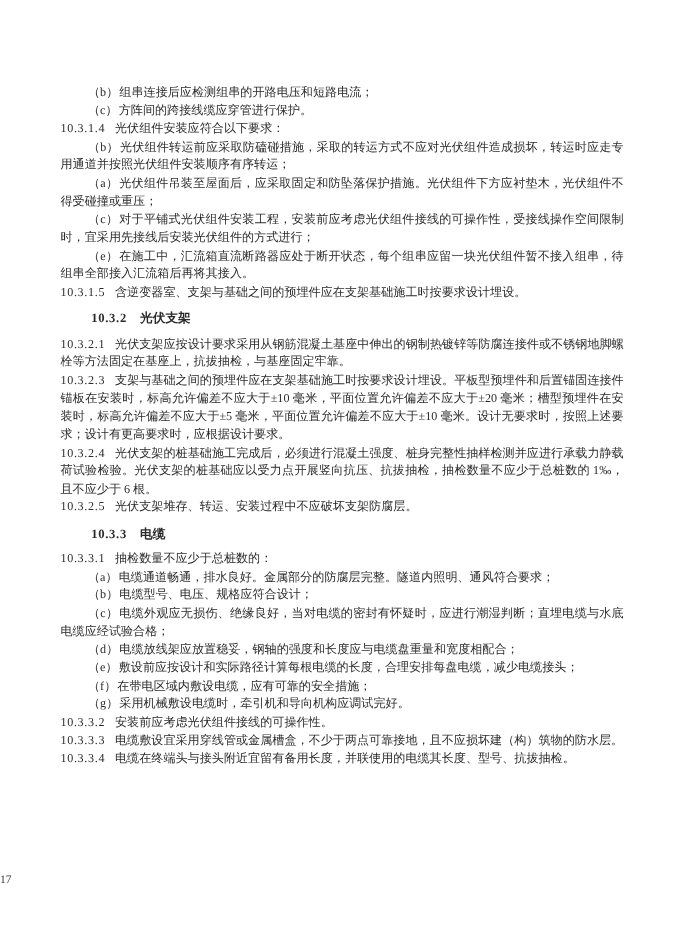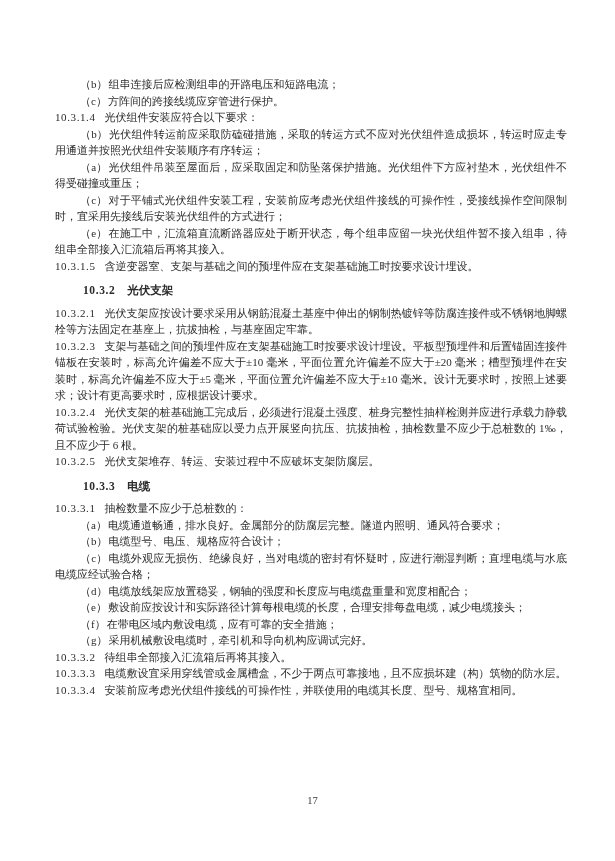--- a/index.html
+++ b/index.html
@@ -33,24 +33,23 @@
     font-size: 11.5px;
     margin: 8px 0 6px 28px;
     text-align: left;
   }
   .heading .num { margin-right: 12px; }
   .item .label { margin-right: 1px; }
   .page-number {
     position: absolute;
     left: 0; right: 0;
     top: 795px;
-    text-align: center;
+    text-align: left;
     font-size: 10.5px;
     color: #3a3a3a;
-    padding-left: 10px;
   }
 </style>
 </head>
 <body>
 
 <div class="doc">
 
   <p class="para item"><span class="label">（b）</span><span class="txt">组串连接后应检测组串的开路电压和短路电流；</span></p>
 
   <p class="para item"><span class="label">（c）</span><span class="txt">方阵间的跨接线缆应穿管进行保护。</span></p>
@@ -90,21 +89,21 @@
   <p class="para item"><span class="label">（c）</span><span class="txt">电缆外观应无损伤、绝缘良好，当对电缆的密封有怀疑时，应进行潮湿判断；直埋电缆与水底电缆应经试验合格；</span></p>
 
   <p class="para item"><span class="label">（d）</span><span class="txt">电缆放线架应放置稳妥，钢轴的强度和长度应与电缆盘重量和宽度相配合；</span></p>
 
   <p class="para item"><span class="label">（e）</span><span class="txt">敷设前应按设计和实际路径计算每根电缆的长度，合理安排每盘电缆，减少电缆接头；</span></p>
 
   <p class="para item"><span class="label">（f）</span><span class="txt">在带电区域内敷设电缆，应有可靠的安全措施；</span></p>
 
   <p class="para item"><span class="label">（g）</span><span class="txt">采用机械敷设电缆时，牵引机和导向机构应调试完好。</span></p>
 
-  <p class="para clause"><span class="num">10.3.3.2</span><span class="txt">待组串全部接入汇流箱后再将其接入。</span></p>
+  <p class="para clause"><span class="num">10.3.3.2</span><span class="txt">安装前应考虑光伏组件接线的可操作性。</span></p>
 
   <p class="para clause"><span class="num">10.3.3.3</span><span class="txt">电缆敷设宜采用穿线管或金属槽盒，不少于两点可靠接地，且不应损坏建（构）筑物的防水层。</span></p>
 
-  <p class="para clause"><span class="num">10.3.3.4</span><span class="txt">安装前应考虑光伏组件接线的可操作性，并联使用的电缆其长度、型号、规格宜相同。</span></p>
+  <p class="para clause"><span class="num">10.3.3.4</span><span class="txt">电缆在终端头与接头附近宜留有备用长度，并联使用的电缆其长度、型号、抗拔抽检。</span></p>
 
 </div>
 
 <div class="page-number">17</div>
 
 </body></html>

